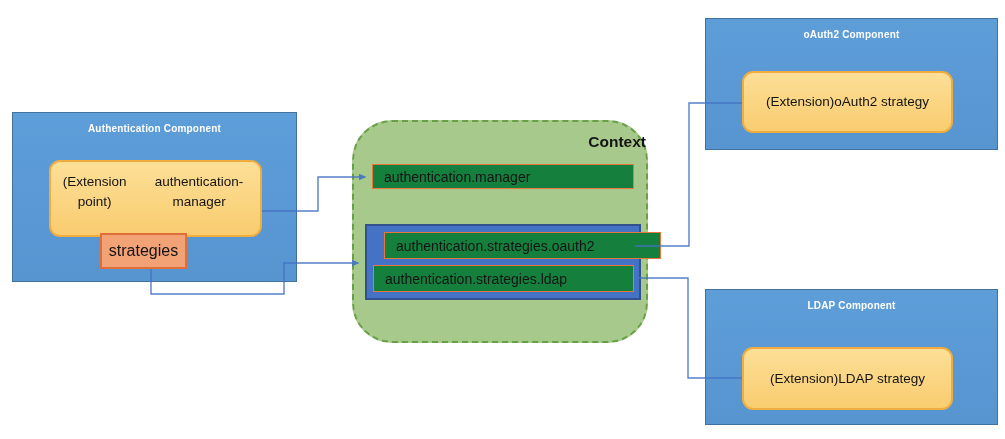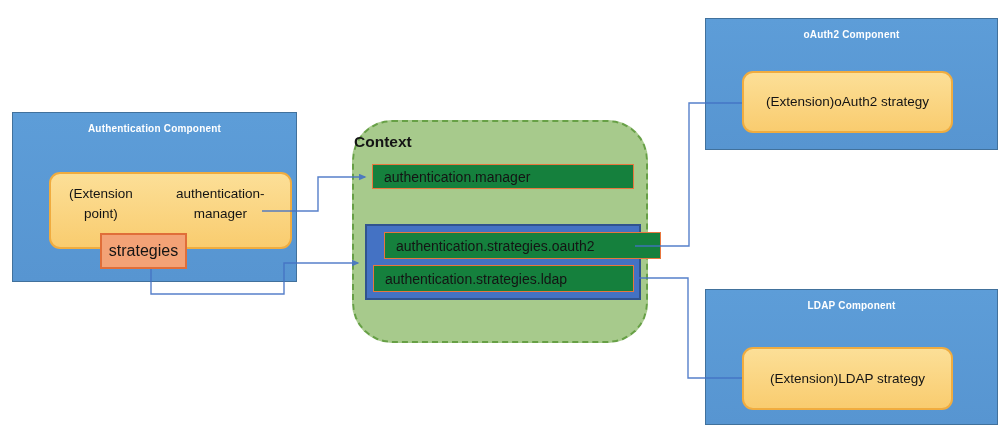--- a/index.html
+++ b/index.html
@@ -25,38 +25,38 @@
   }
   .strategies {
     background:#F3A276; border:2px solid #E06E39;
     display:flex; align-items:center; justify-content:center;
     font-size:16px; color:#141414;
   }
   .context {
     background:#A7CA8C; border:2px dashed #67A046; border-radius:40px;
   }
   .ctx-title {
-    font-weight:bold; font-size:15.5px; color:#141414; text-align:left; margin-top:11px;
+    font-weight:bold; font-size:15.5px; color:#141414; text-align:right; margin-top:11px;
   }
   .bluebox { background:#4472C4; border:2px solid #30538F; }
   .entry {
     background:#15803d; border:1.8px solid #E8763E;
     font-size:14px; color:#141414; display:flex; align-items:center; padding-left:11px;
   }
   svg.overlay { position:absolute; left:0; top:0; pointer-events:none; }
 </style>
 </head>
 <body>
 
 <div class="canvas">
 
   <div class="abs comp" style="left:12px; top:112px; width:285px; height:170px;">
     <div class="comp-title">Authentication Component</div>
   </div>
-  <div class="abs gold" style="left:49px; top:172px; width:243px; height:77px; padding-bottom:14px;">
+  <div class="abs gold" style="left:49px; top:160px; width:213px; height:77px; padding-bottom:14px;">
     <div>(Extension point)</div>
     <div>authentication-manager</div>
   </div>
   <div class="abs strategies" style="left:100px; top:233px; width:87px; height:36px;">strategies</div>
 
   <div class="abs context" style="left:352px; top:120px; width:296px; height:223px;">
     <div class="ctx-title">Context</div>
   </div>
   <div class="abs entry" style="left:372px; top:164px; width:262px; height:25px;">authentication.manager</div>
   <div class="abs bluebox" style="left:365px; top:224px; width:276px; height:76px;"></div>

